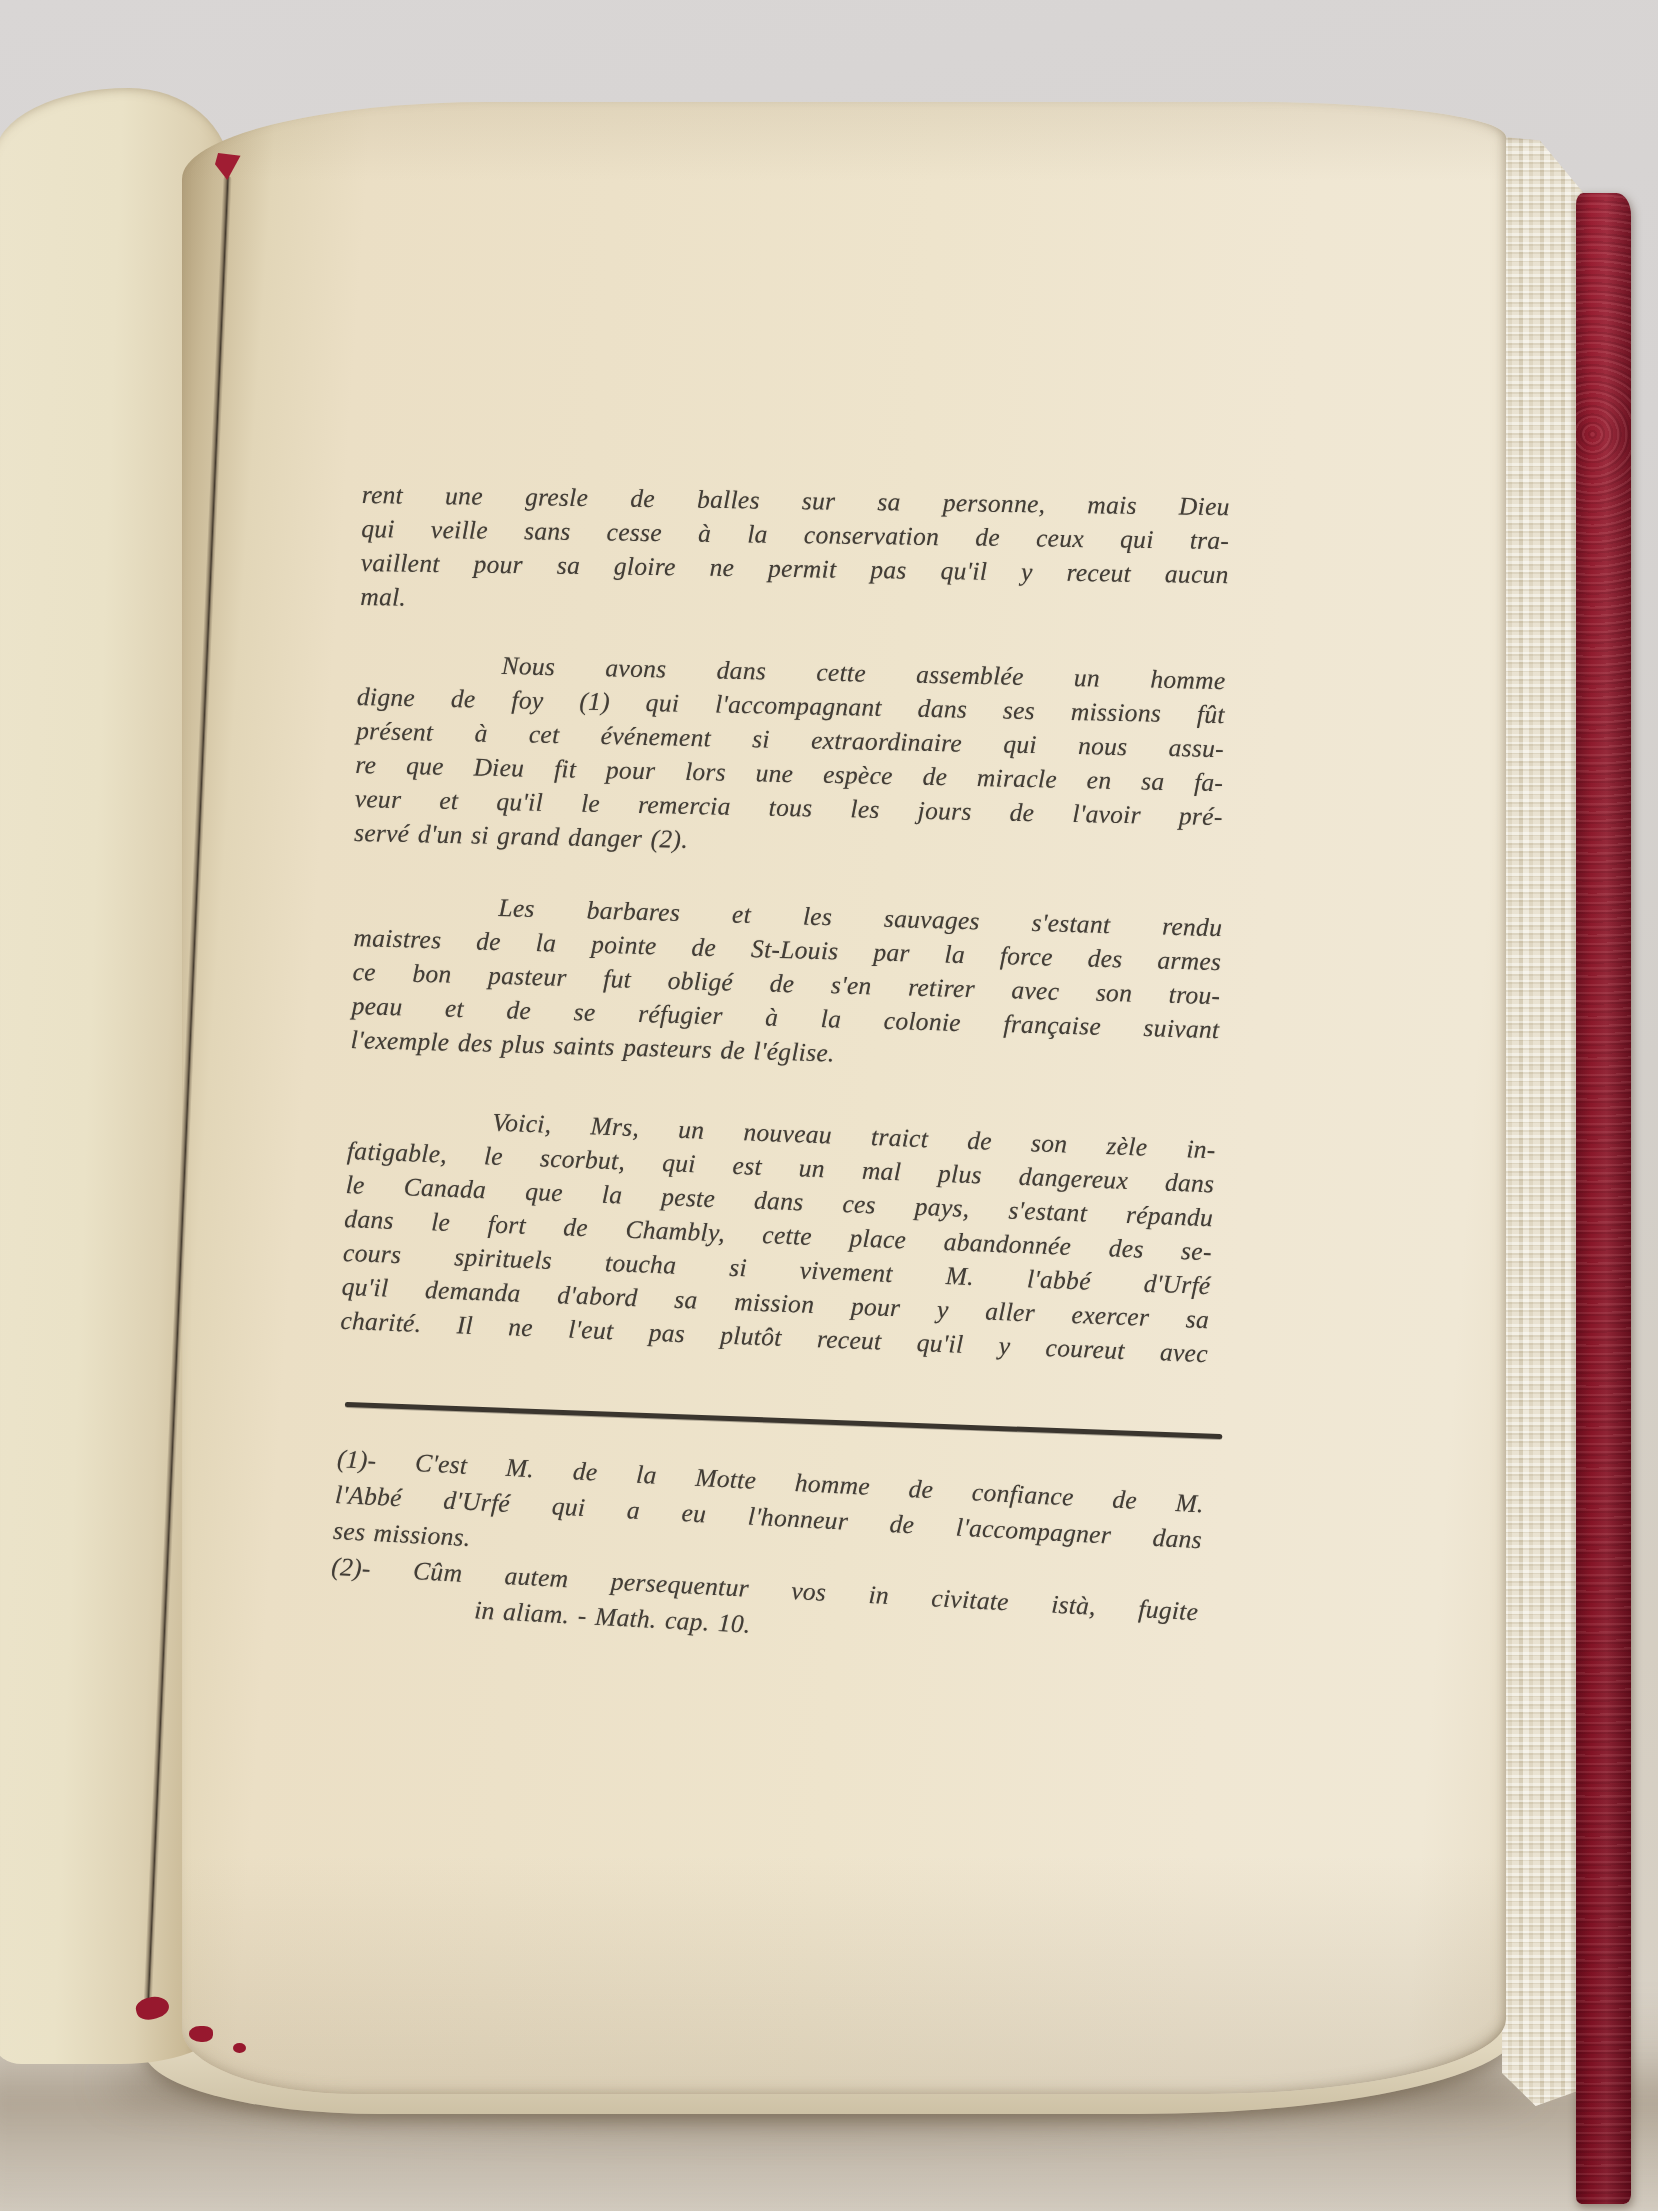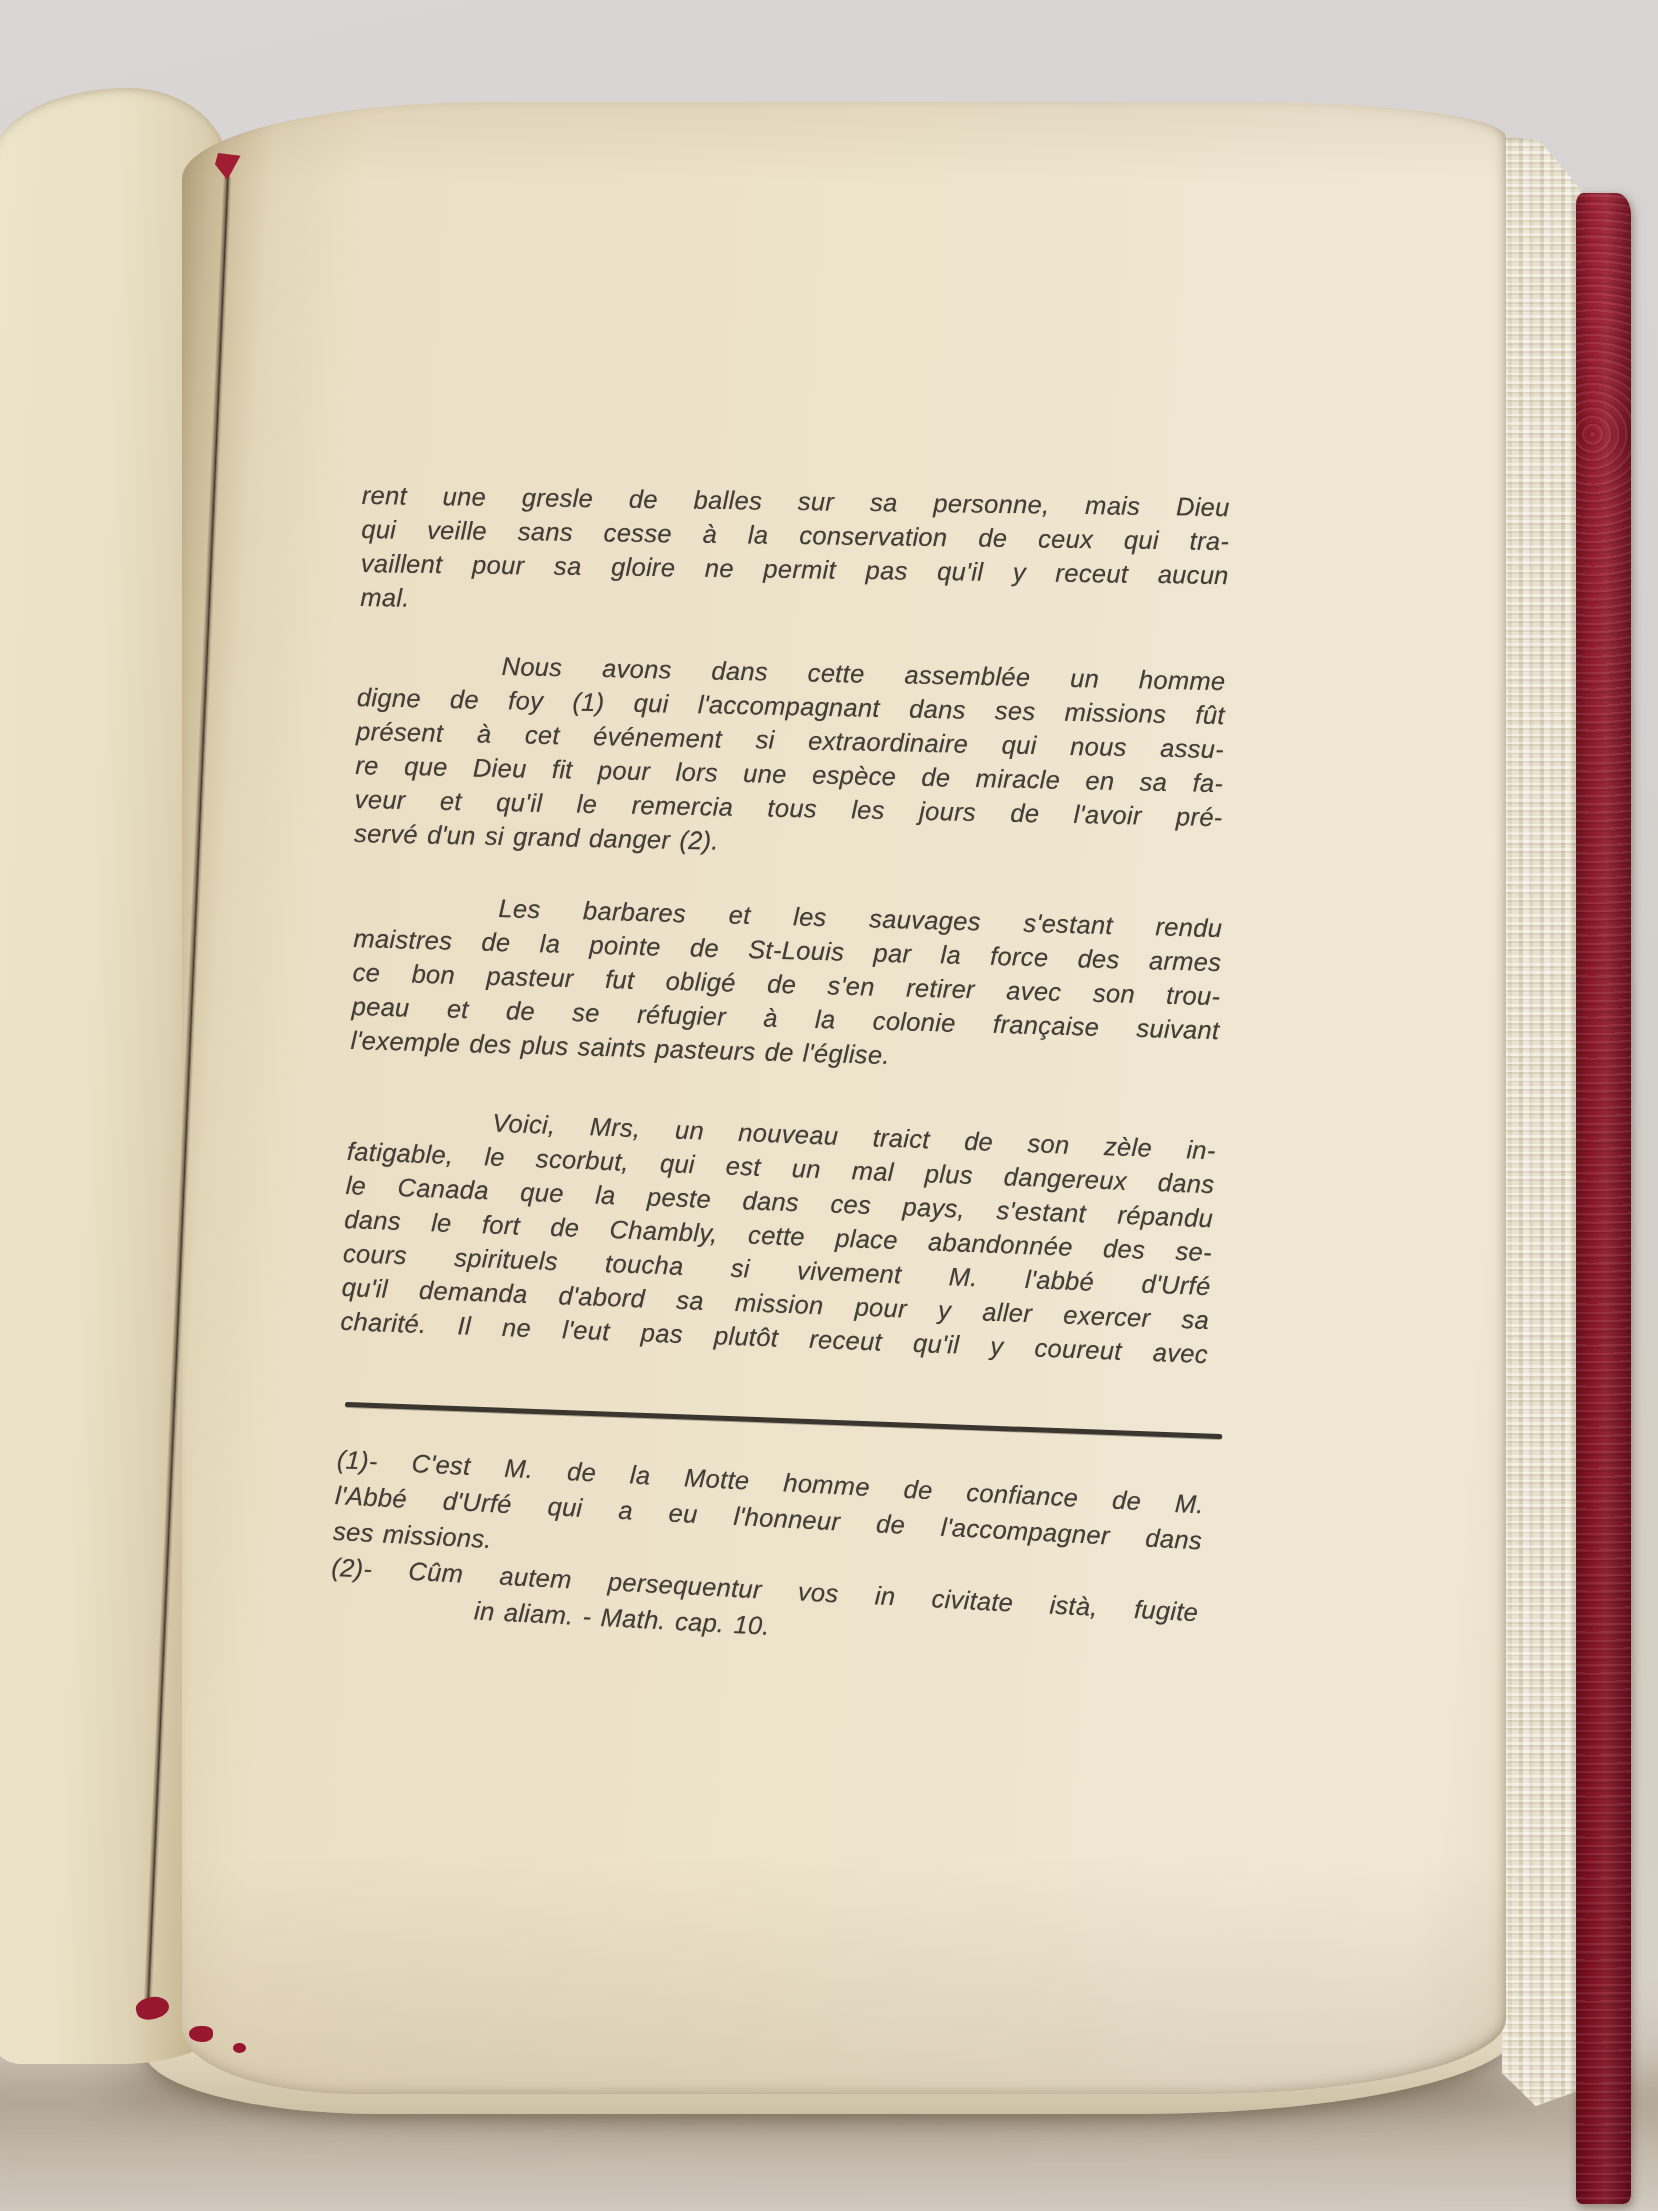--- a/index.html
+++ b/index.html
@@ -1,18 +1,18 @@
 <!DOCTYPE html>
 <html style="font-size:14.5px"><head>
 <meta charset="utf-8">
 <style>
   html,body{margin:0;padding:0;background:#d6d3d1;}
   .scene{position:relative;width:1658px;height:2211px;overflow:hidden;
     background:linear-gradient(168deg,#d9d6d5 0%,#d6d3d2 30%,#d3cfca 55%,#d5cec2 78%,#d9d2c7 100%);
-    font-family:Liberation Sans, sans-serif;}
+    font-family:Liberation Serif, serif;}
 
   
   .floor-shadow{position:absolute;left:-18px;top:1991px;width:1709px;height:227px;
     background:linear-gradient(180deg,rgba(115,96,72,0) 0%,rgba(115,96,72,0.10) 25%,rgba(115,96,72,0.38) 48%,rgba(125,108,85,0.22) 72%,rgba(130,115,95,0.06) 100%);
     filter:blur(11px);}
   .floor-shadow2{position:absolute;left:109px;top:2046px;width:1418px;height:73px;border-radius:50%;
     background:rgba(96,80,60,0.45);filter:blur(20px);}
 
   
   .under-pages{position:absolute;left:144px;top:1973px;width:1375px;height:141px;

